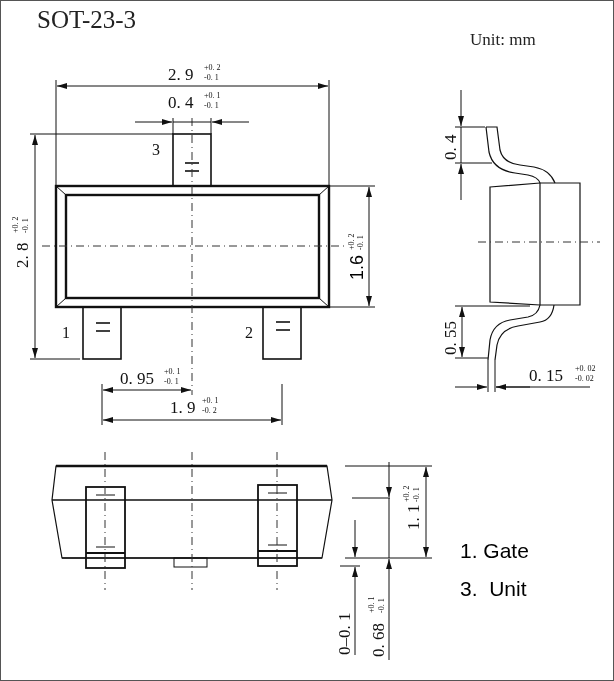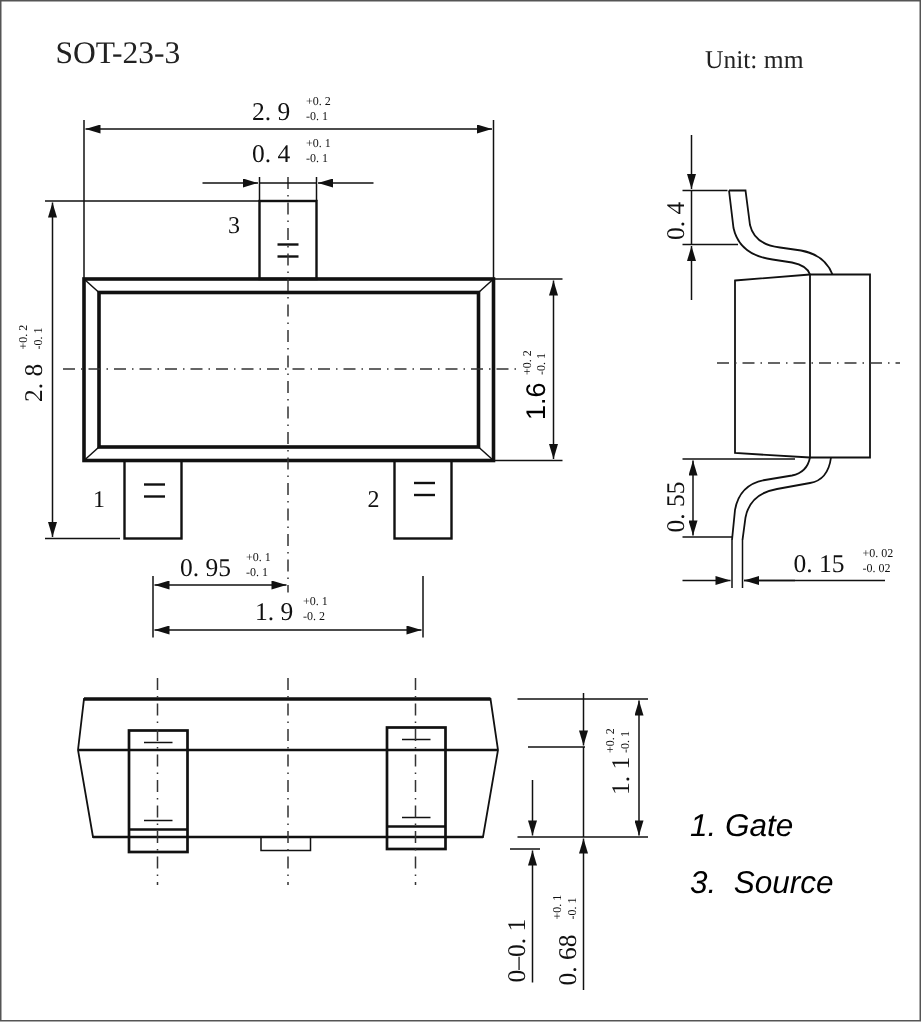--- a/index.html
+++ b/index.html
@@ -6,22 +6,22 @@
   body { width: 614px; height: 681px; overflow: hidden; }
   .frame { position: absolute; left: 0; top: 0; width: 612px; height: 679px; border: 1px solid #555; box-sizing: content-box; }
   svg { position: absolute; left: 0; top: 0; }
   .serif { font-family: "Liberation Serif", "DejaVu Serif", serif; fill: #111; }
   .sans { font-family: "Liberation Sans", "DejaVu Sans", sans-serif; fill: #000; }
   .ln { stroke: #111; fill: none; }
   .thin { stroke-width: 1; }
   .thick { stroke-width: 2.4; }
   .dash { stroke: #333; stroke-width: 1; stroke-dasharray: 8 4 1 4; fill: none; }
   .legend { position: absolute; left: 460px; top: 537px; }
-  .legend div { font-family: "Liberation Sans", "DejaVu Sans", sans-serif; font-size: 21px; color: #000; height: 38px; line-height: 28px; font-style: italic; }
-  .title { position: absolute; left: 37px; top: 23px; font-family: "Liberation Serif", "DejaVu Serif", serif; font-size: 21px; color: #222; }
+  .legend div { font-family: "Liberation Sans", "DejaVu Sans", sans-serif; font-size: 21px; color: #000; height: 38px; line-height: 28px; }
+  .title { position: absolute; left: 37px; top: 6px; font-family: "Liberation Serif", "DejaVu Serif", serif; font-size: 25px; color: #222; }
   .unit { position: absolute; left: 470px; top: 30px; font-family: "Liberation Serif", "DejaVu Serif", serif; font-size: 17px; color: #222; }
 </style>
 </head>
 <body>
 
 <div class="frame"></div>
 <div class="title">SOT-23-3</div>
 <div class="unit">Unit: mm</div>
 
 <svg width="614" height="681" viewBox="0 0 614 681">
@@ -191,14 +191,14 @@
     <line x1="355" y1="520" x2="355" y2="557" class="ln thin" marker-end="url(#ah)"></line>
     <line x1="355" y1="655" x2="355" y2="567" class="ln thin" marker-end="url(#ah)"></line>
     <g transform="translate(350,655) rotate(-90)">
       <text x="0" y="0" class="serif" font-size="17">0–0. 1</text>
     </g>
   </g>
 </svg>
 
 <div class="legend">
   <div><span>1.</span> <span>Gate</span></div>
-  <div><span>3.</span>&nbsp; <span>Source</span></div>
+  <div><span>3.</span>&nbsp; <span>Unit</span></div>
 </div>
 
 </body></html>

